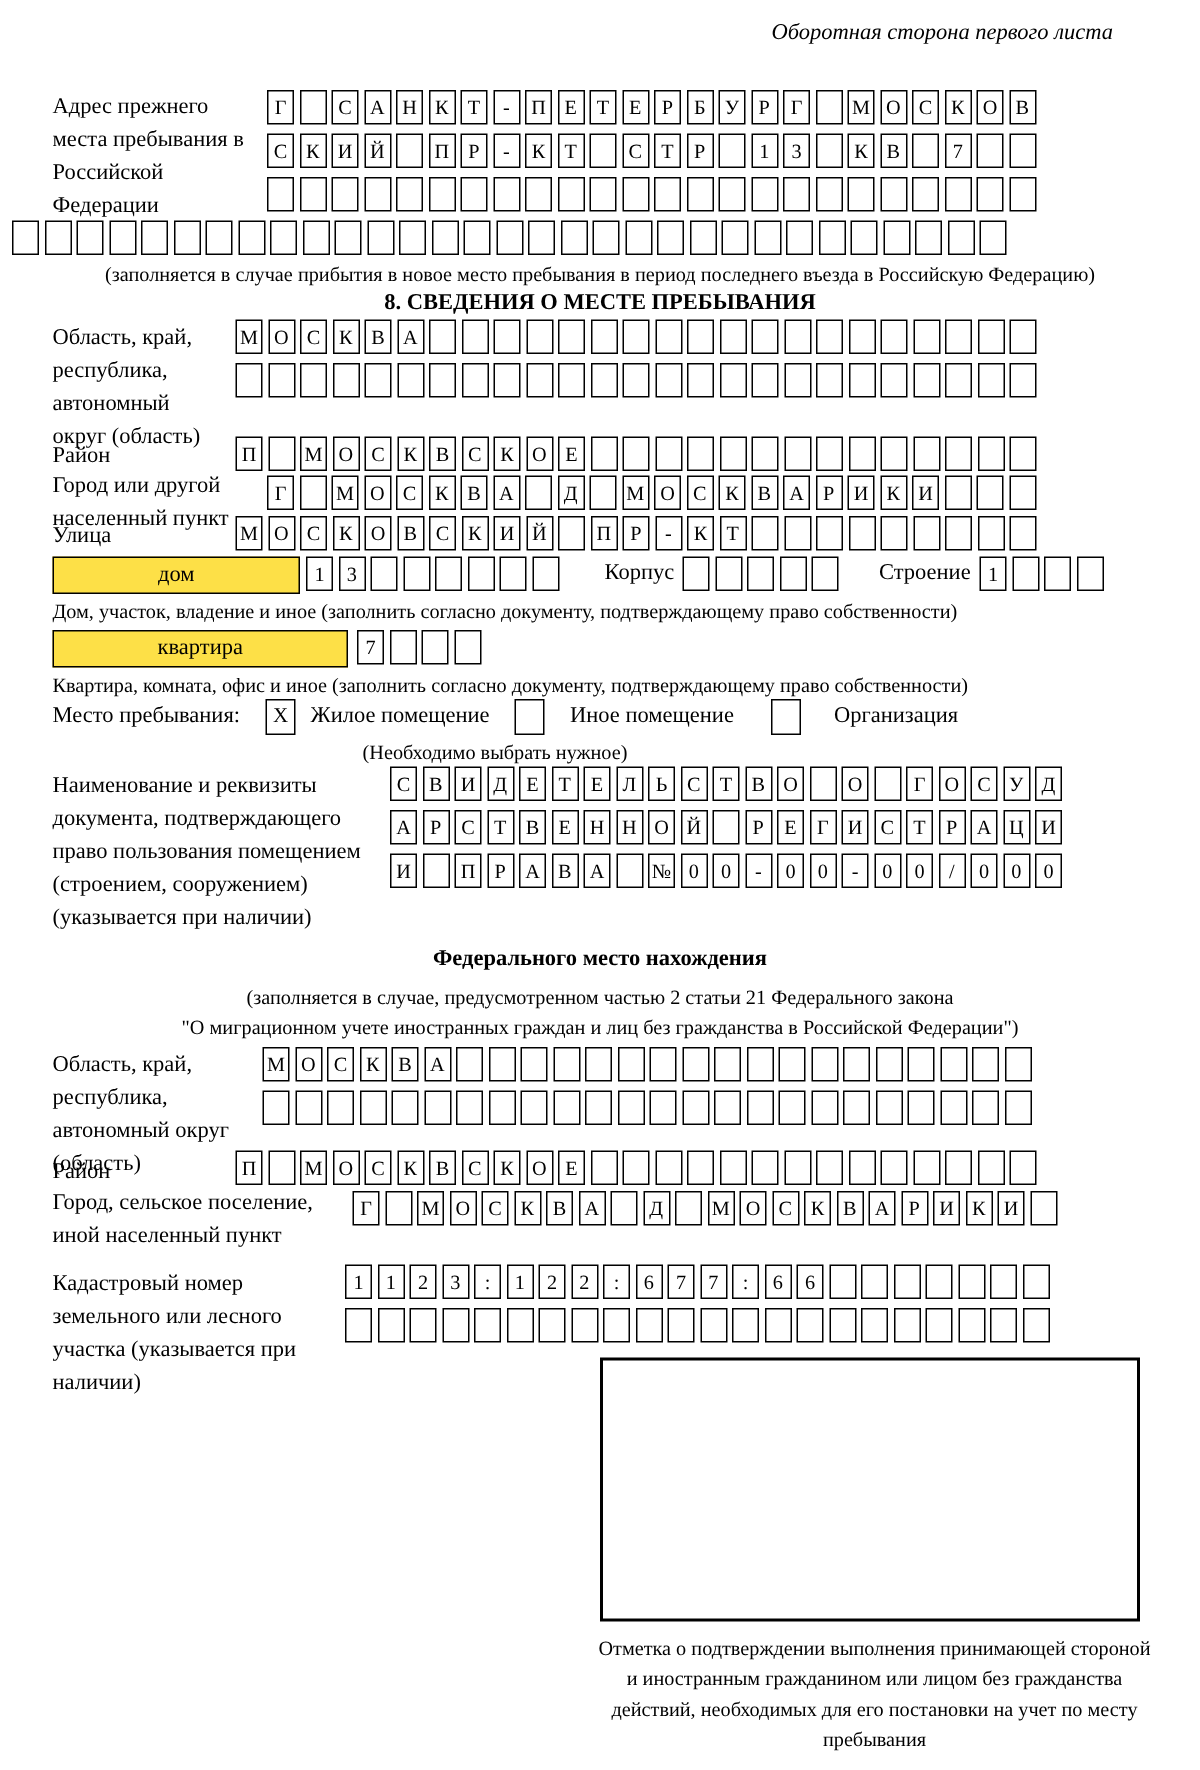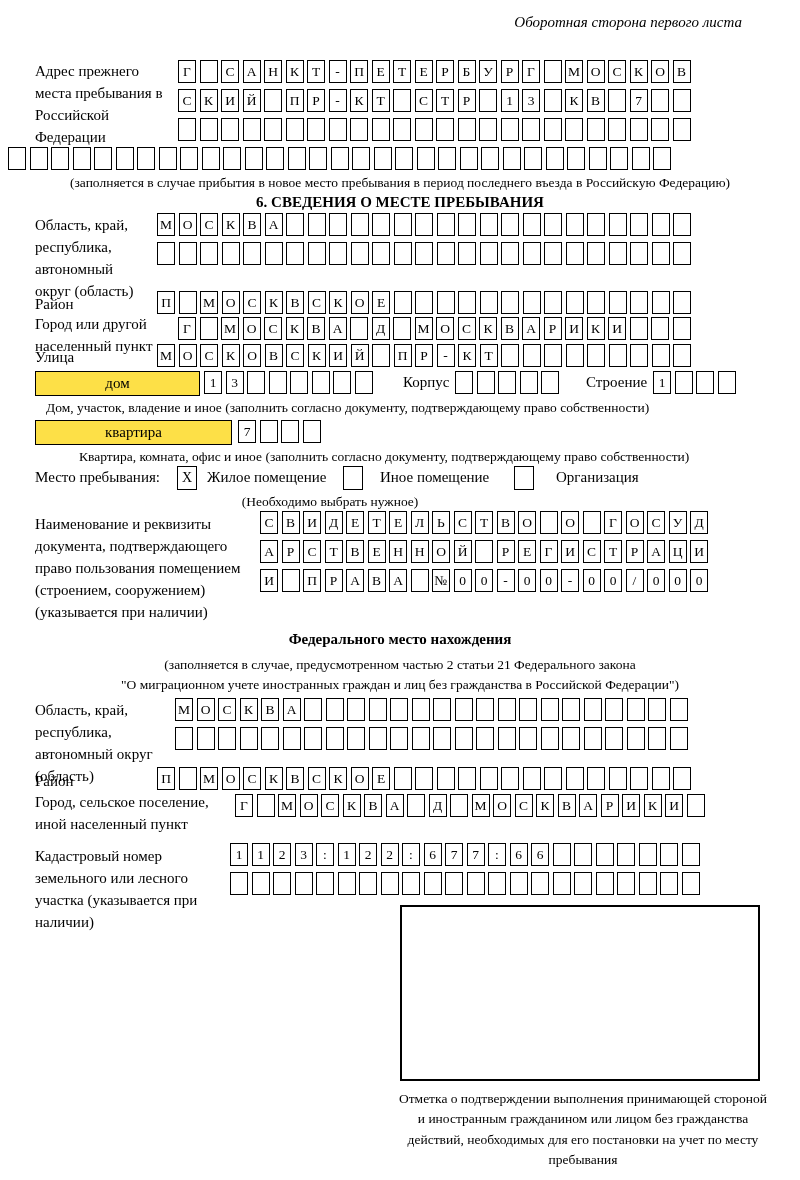--- a/index.html
+++ b/index.html
@@ -156,21 +156,21 @@
       <span class="cell"></span>
       <span class="cell"></span>
       <span class="cell"></span>
       <span class="cell"></span>
       <span class="cell"></span>
       <span class="cell"></span>
       <span class="cell"></span>
     </div>
   <div class="abs note center" style="top:175px;">(заполняется в случае прибытия в новое место пребывания в период последнего въезда в Российскую Федерацию)</div>
 
-  <div class="abs center bold" style="top:194px;">6. СВЕДЕНИЯ О МЕСТЕ ПРЕБЫВАНИЯ</div>
+  <div class="abs center bold" style="top:194px;">8. СВЕДЕНИЯ О МЕСТЕ ПРЕБЫВАНИЯ</div>
 
   <div class="abs lbl" style="top:214px; left:35px; width:112px;">Область, край, республика, автономный округ (область)</div>
   <div class="abs cellrow" style="top:213px; left:157px;">
       <span class="cell">М</span>
       <span class="cell">О</span>
       <span class="cell">С</span>
       <span class="cell">К</span>
       <span class="cell">В</span>
       <span class="cell">А</span>
       <span class="cell"></span>
@@ -326,30 +326,30 @@
       <span class="cell"></span>
       <span class="cell"></span>
     </div>
   <div class="abs" style="top:374px; left:586px;">Строение</div>
   <div class="abs cellrow" style="top:371px; left:653px;">
       <span class="cell">1</span>
       <span class="cell"></span>
       <span class="cell"></span>
       <span class="cell"></span>
     </div>
-  <div class="abs note" style="top:400px; left:35px;margin-left:11px;">Дом, участок, владение и иное (заполнить согласно документу, подтверждающему право собственности)</div>
+  <div class="abs note" style="top:400px; left:35px;">Дом, участок, владение и иное (заполнить согласно документу, подтверждающему право собственности)</div>
 
   <div class="abs widebox" style="top:420px; left:35px; width:197px;">квартира</div>
   <div class="abs cellrow" style="top:420px; left:238px;">
       <span class="cell">7</span>
       <span class="cell"></span>
       <span class="cell"></span>
       <span class="cell"></span>
     </div>
-  <div class="abs note" style="top:449px; left:35px;margin-left:44px;">Квартира, комната, офис и иное (заполнить согласно документу, подтверждающему право собственности)</div>
+  <div class="abs note" style="top:449px; left:35px;">Квартира, комната, офис и иное (заполнить согласно документу, подтверждающему право собственности)</div>
 
   <div class="abs" style="top:469px; left:35px;">Место пребывания:</div>
   <div class="abs checkbox" style="top:466px; left:177px;">X</div>
   <div class="abs" style="top:469px; left:207px;">Жилое помещение</div>
   <div class="abs checkbox" style="top:466px; left:343px;"></div>
   <div class="abs" style="top:469px; left:380px;">Иное помещение</div>
   <div class="abs checkbox" style="top:466px; left:514px;"></div>
   <div class="abs" style="top:469px; left:556px;">Организация</div>
   <div class="abs note" style="top:494px; left:180px; width:300px; text-align:center;">(Необходимо выбрать нужное)</div>
 

